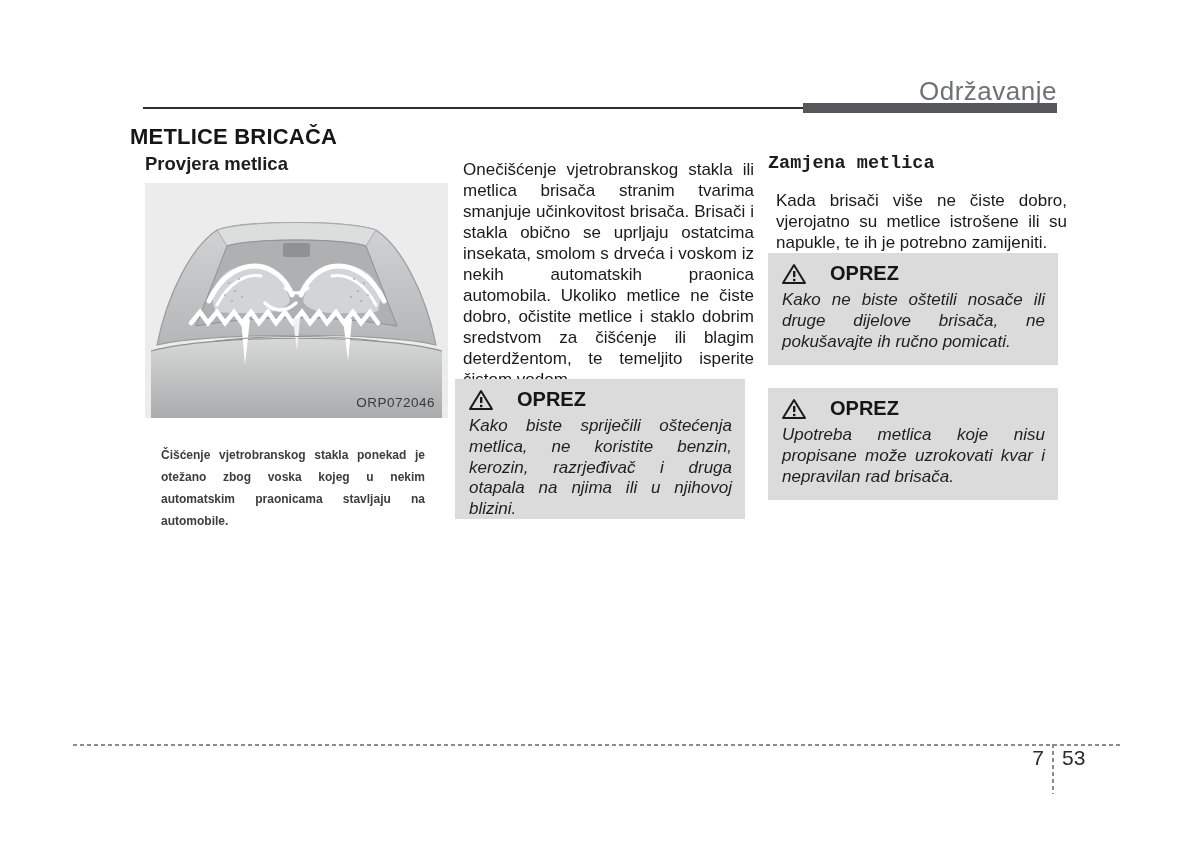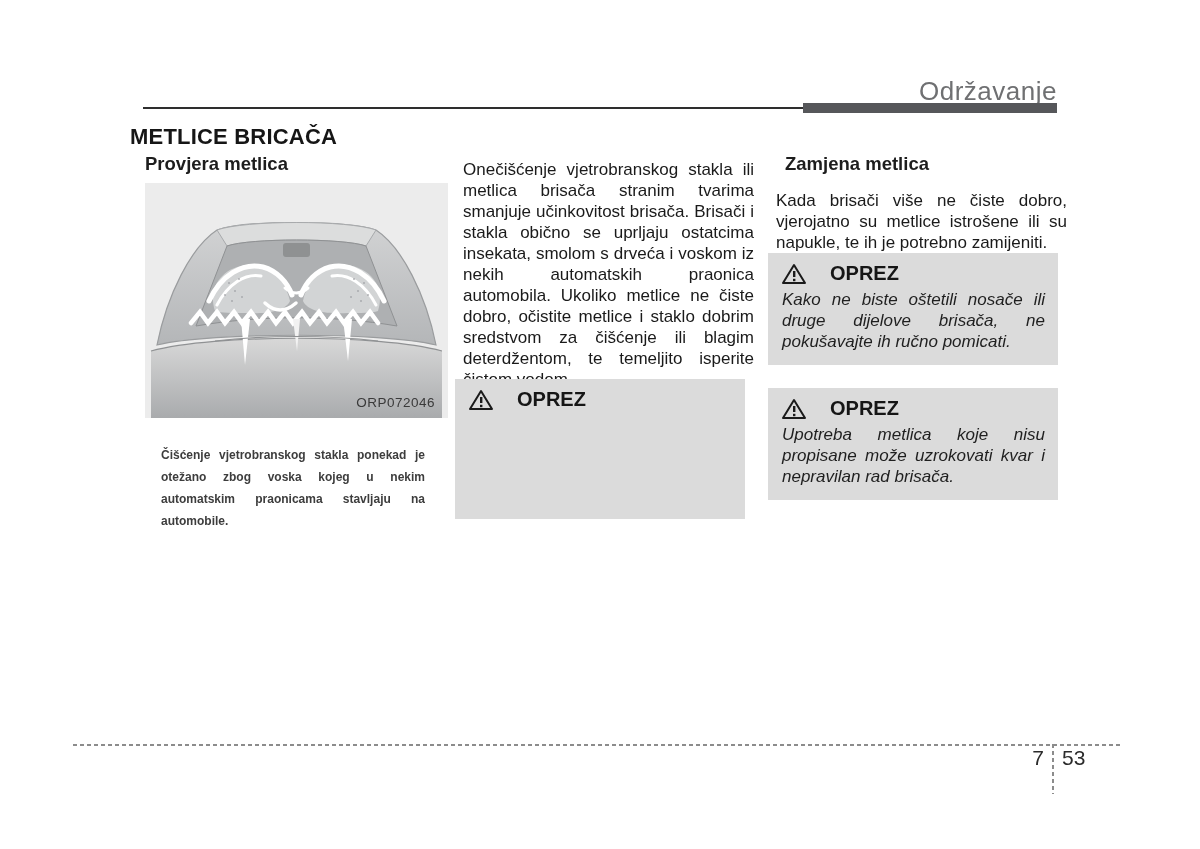--- a/index.html
+++ b/index.html
@@ -15,21 +15,21 @@
     top:76px;left:0;width:1057px;text-align:right;
     font-size:26px;color:#6f7072;letter-spacing:.5px;
   }
   .header-rule{top:107px;left:143px;width:662px;height:2px;background:#2e2e2e;}
   .header-bar{top:103px;left:803px;width:254px;height:10px;background:#56575a;}
 
   
   .page-title{top:124px;left:130px;font-size:22px;font-weight:bold;color:#161616;letter-spacing:.2px;}
   .sub-heading{font-size:18.5px;font-weight:bold;color:#1d1d1d;}
   .h-provjera{top:153px;left:145px;}
-  .h-zamjena{top:153px;left:785px;}
+  .h-zamjena{top:153px;left:768px;font-family:Liberation Mono, monospace;}
 
   .figure{top:183px;left:145px;width:303px;height:235px;background:#ececec;overflow:hidden;}
   .figure svg{display:block;}
   .figure-caption{
     position:absolute;right:13px;bottom:8px;font-size:13.5px;color:#3a3a3a;letter-spacing:.5px;
   }
 
   .note{top:428px;left:145px;width:296px;}
   .note-heading{font-size:20px;font-weight:bold;color:#4a4a4a;margin:0 0 8px 0;}
   .note-heading .marker{font-size:18px;margin-right:6px;}
@@ -155,20 +155,21 @@
 
   <div class="abs caution caution-mid">
     <div class="caution-heading">
       <svg width="24" height="22" viewBox="0 0 24 22">
         <polygon points="12,2 23,20 1,20" fill="none" stroke="#1a1a1a" stroke-width="2" stroke-linejoin="round"></polygon>
         <rect x="11" y="8" width="2.4" height="6" fill="#1a1a1a"></rect>
         <rect x="11" y="15.8" width="2.4" height="2.4" fill="#1a1a1a"></rect>
       </svg>
       <span>OPREZ</span>
     </div>
+    <p class="caution-body">Kako biste spriječili oštećenja metlica, ne koristite benzin, kerozin, razrjeđivač i druga otapala na njima ili u njihovoj blizini.</p>
   </div>
 
   <div class="abs sub-heading h-zamjena">Zamjena metlica</div>
   <p class="abs body-par par-right">Kada brisači više ne čiste dobro, vjerojatno su metlice istrošene ili su napukle, te ih je potrebno zamijeniti.</p>
 
   <div class="abs caution caution-r1">
     <div class="caution-heading">
       <svg width="24" height="22" viewBox="0 0 24 22">
         <polygon points="12,2 23,20 1,20" fill="none" stroke="#1a1a1a" stroke-width="2" stroke-linejoin="round"></polygon>
         <rect x="11" y="8" width="2.4" height="6" fill="#1a1a1a"></rect>

